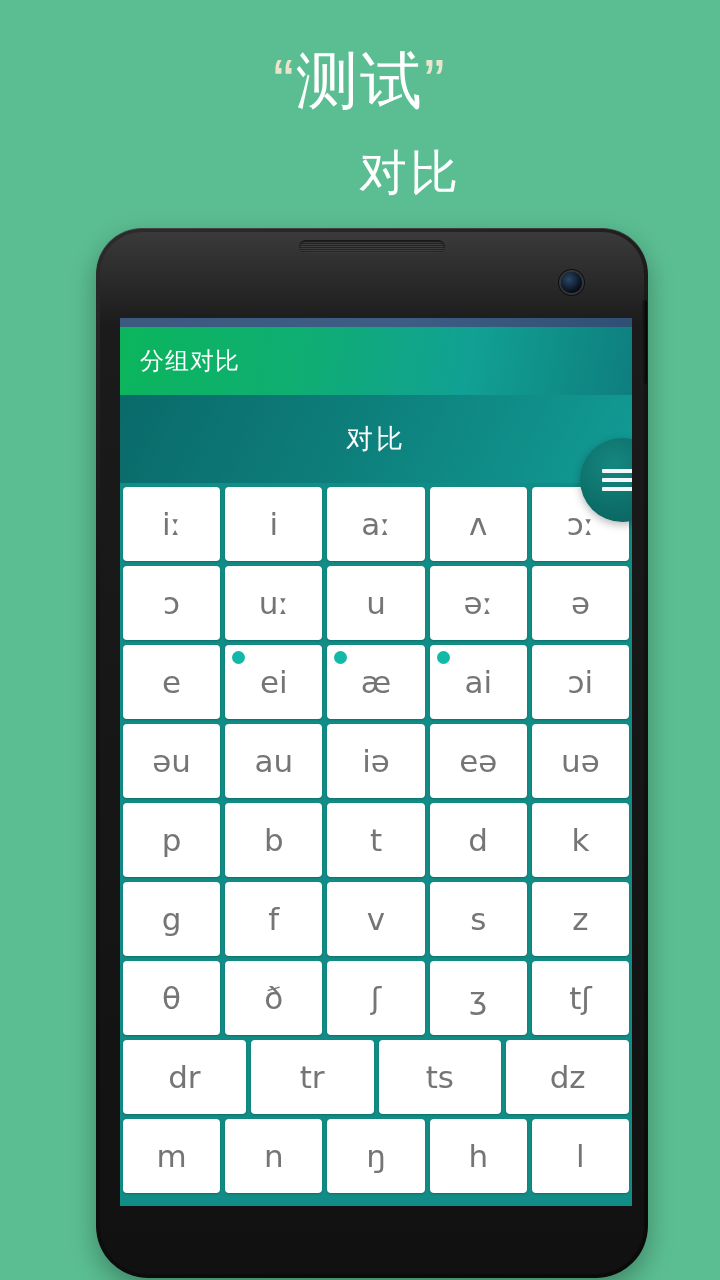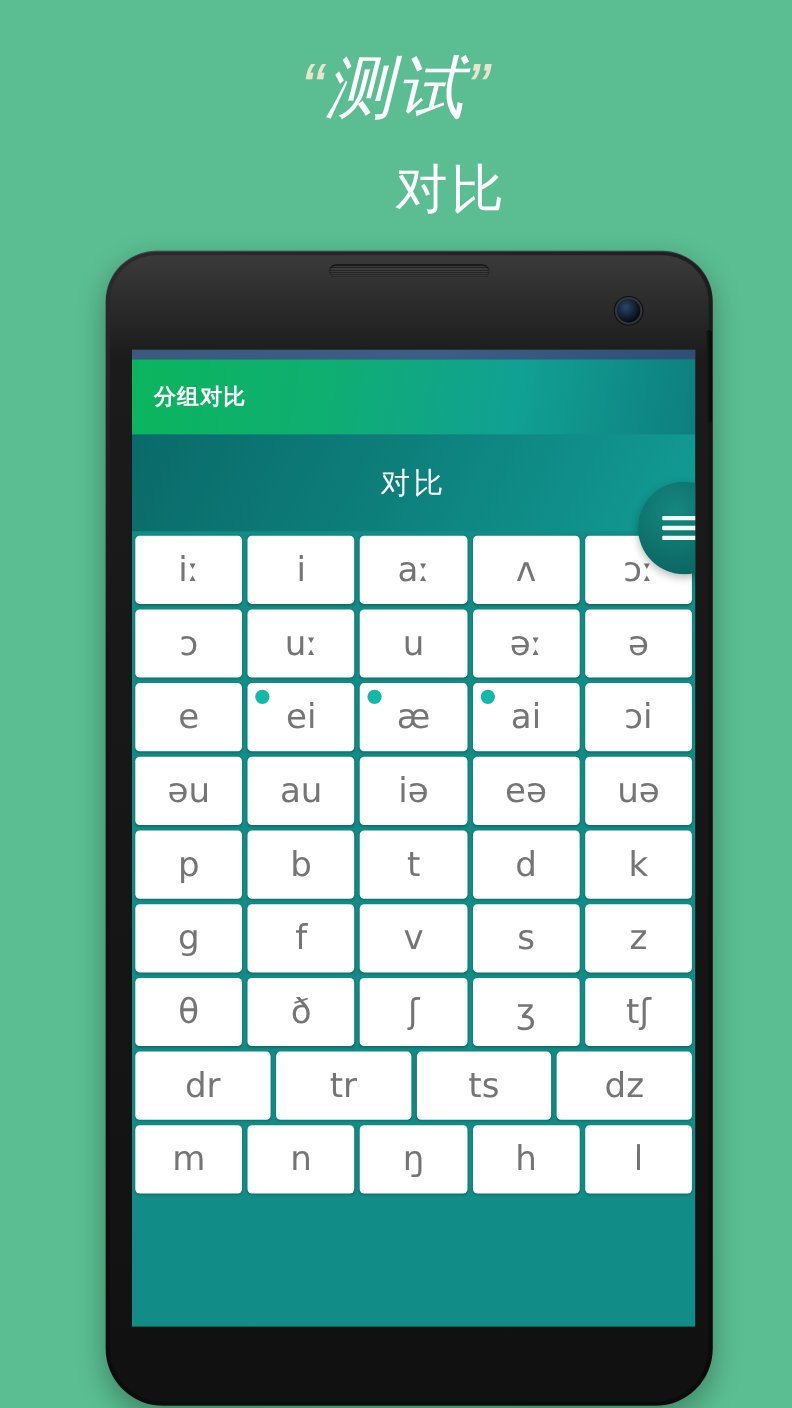--- a/index.html
+++ b/index.html
@@ -29,21 +29,20 @@
     top: 44px;
     left: 0;
     width: 720px;
     text-align: center;
     font-size: 62px;
     line-height: 74px;
     color: #ffffff;
     letter-spacing: 2px;
     font-weight: 400;
     white-space: nowrap;
-    font-style: italic;
   }
   .promo-title .qm {
     color: #e8e5cc;
     font-size: 62px;
     vertical-align: top;
   }
   .promo-sub {
     position: absolute;
     top: 143px;
     left: 0;
@@ -126,23 +125,23 @@
     position: relative;
     height: 68px;
     background: linear-gradient(100deg, #0bb55c 0%, #0fae72 35%, #11a094 68%, #0e7e7e 100%);
   }
   .appbar-title {
     position: absolute;
     left: 20px;
     top: 50%;
     transform: translateY(-50%);
     color: #ffffff;
-    font-size: 20px;
+    font-size: 24px;
     letter-spacing: 1px;
-    font-weight: 700;
+    font-weight: 400;
     text-align: center;
   }
   .section {
     position: relative;
     height: 88px;
     background: linear-gradient(115deg, #0a6a6a 0%, #0d7d79 42%, #129b95 100%);
   }
   .section-title {
     position: absolute;
     left: 0; right: 0;
@@ -185,21 +184,21 @@
     padding: 4px 3px 0 3px;
   }
   .grid-row {
     display: flex;
     gap: 5px;
     margin-bottom: 5px;
   }
   .cell {
     position: relative;
     flex: 1 1 0;
-    height: 62px;
+    height: 74px;
     background: #ffffff;
     border-radius: 4px;
     display: flex;
     align-items: center;
     justify-content: center;
     box-shadow: 0 1px 2px rgba(0,0,0,0.22);
   }
   .cell-label {
     font-size: 31px;
     color: #757575;

